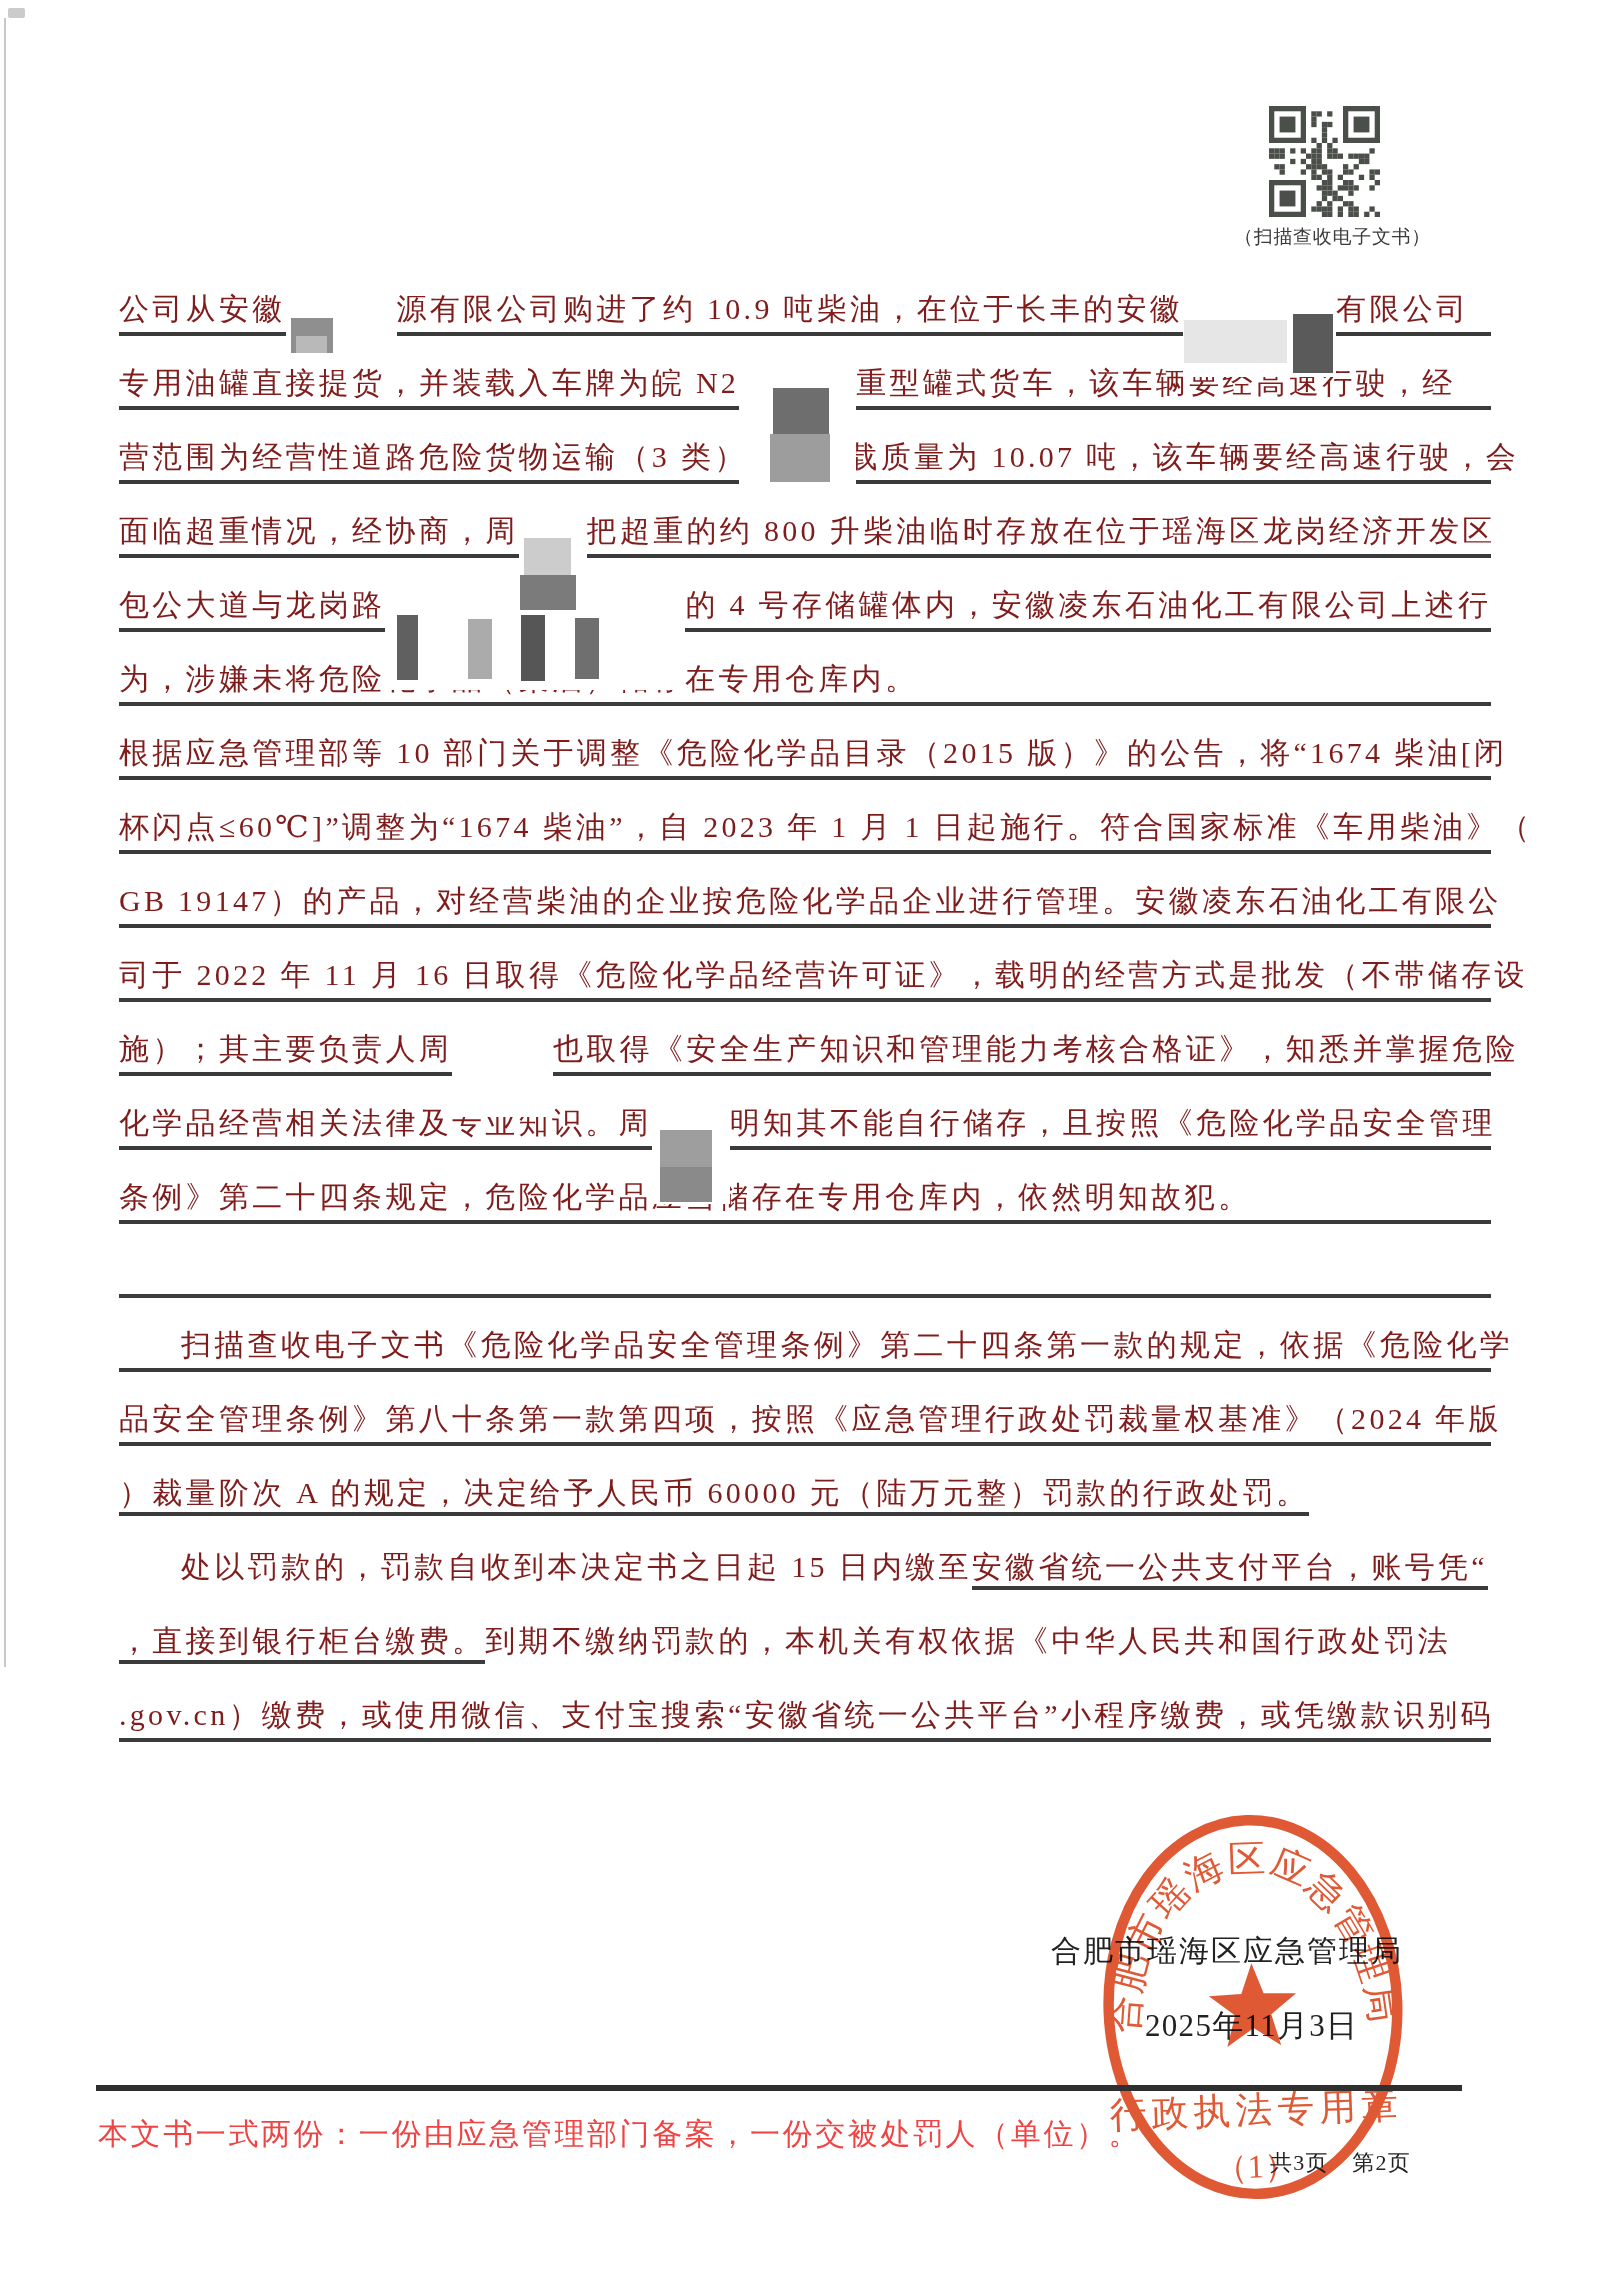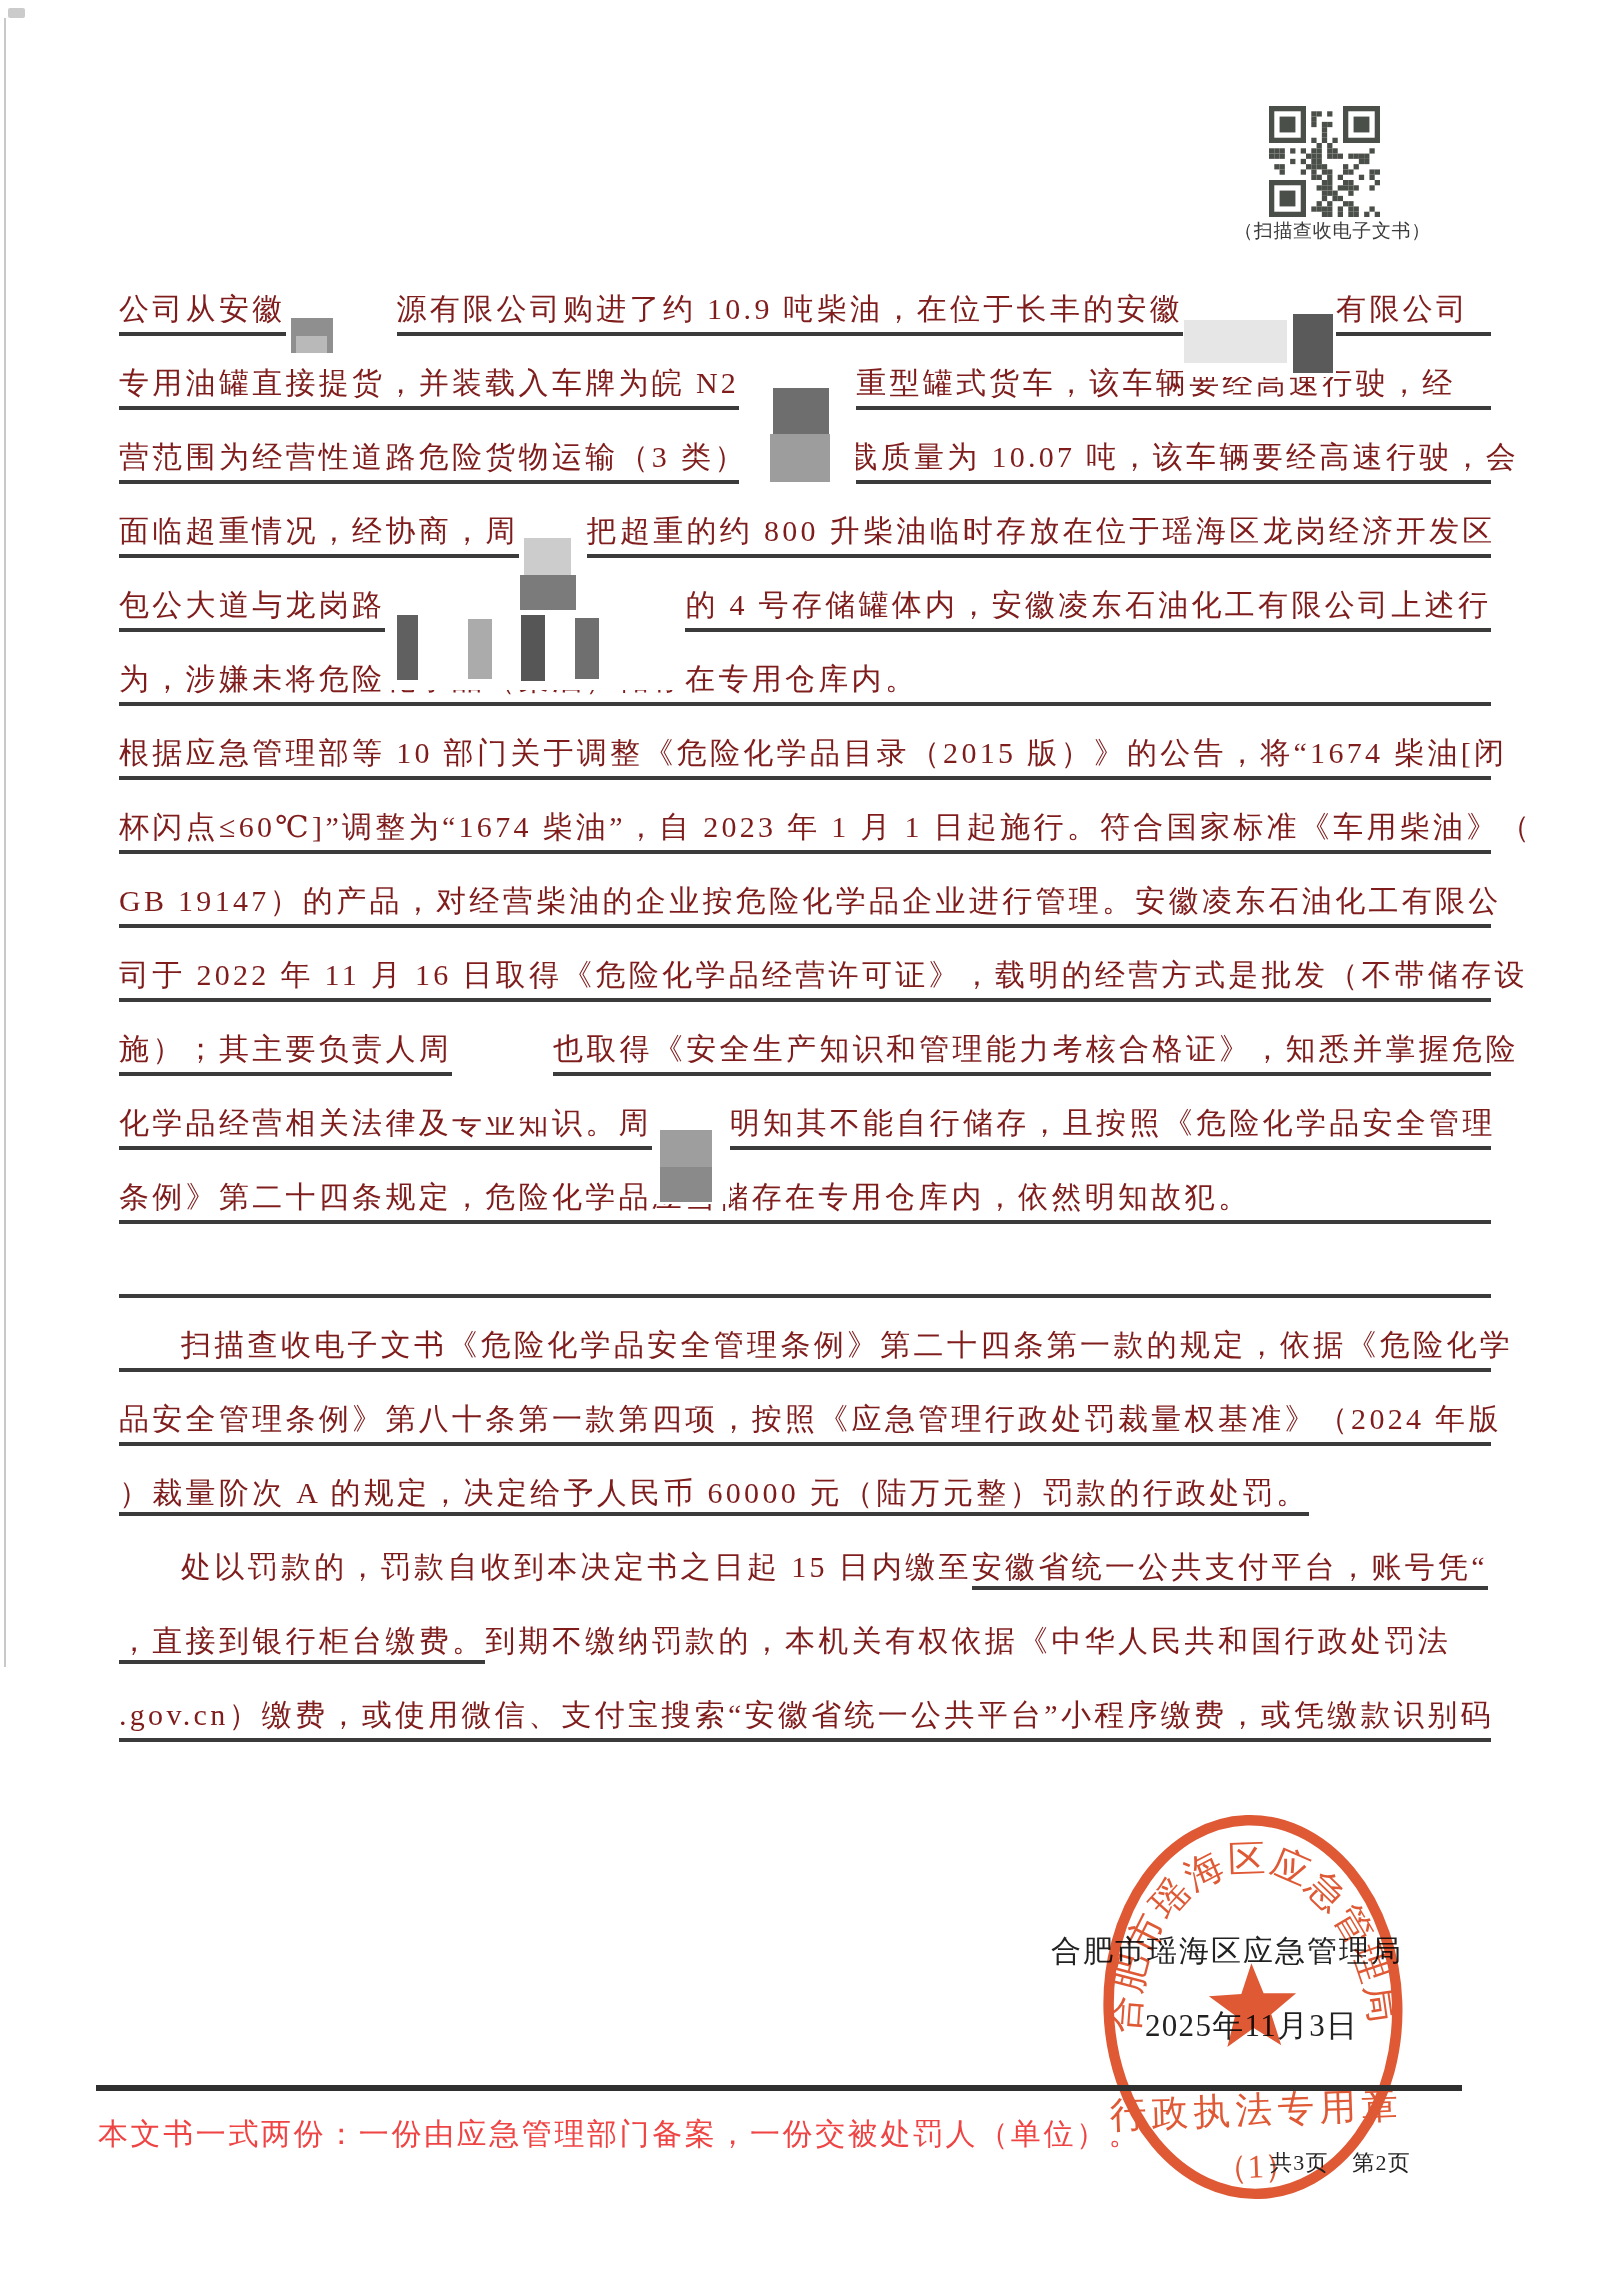--- a/index.html
+++ b/index.html
@@ -3,21 +3,21 @@
 <meta charset="utf-8">
 <style>
   html,body{margin:0;padding:0;background:#e8e8e8;}
   .page{position:relative;width:1617px;height:2284px;background:#ffffff;overflow:hidden;
         font-family:"Liberation Serif","DejaVu Serif",serif;color:#262626;}
   
   .edge-line{position:absolute;left:3.9px;top:18px;width:2px;height:1649px;background:#c9c9c9;}
   .edge-smudge{position:absolute;left:7.8px;top:7.8px;width:17px;height:10.4px;background:#a8a8a8;opacity:.6;border-radius:2px;}
   
   .qr{position:absolute;left:1269px;top:106px;width:111px;height:111px;}
-  .qr-caption{position:absolute;left:1234px;top:218px;width:186px;
+  .qr-caption{position:absolute;left:1234px;top:224px;width:186px;
               font-size:19px;letter-spacing:0.7px;color:#3a3a3a;white-space:nowrap;}
   
   .doc-body{position:absolute;left:119px;top:290px;width:1372px;}
   .row{height:74px;position:relative;}
   .line{position:relative;height:42px;line-height:37px;font-size:30px;letter-spacing:3.3px;
         color:#7f1d1d;white-space:nowrap;}
   .line.rule{border-bottom:4.6px solid #3b3b3b;}
   .u{border-bottom:4.6px solid #3b3b3b;padding-bottom:2.6px;text-align:right;}
   .redact{display:inline-block;position:relative;vertical-align:baseline;height:1.3px;}
   .rbox{position:absolute;left:0;top:-3.9px;width:100%;background:#ffffff;z-index:2;display:block;}

